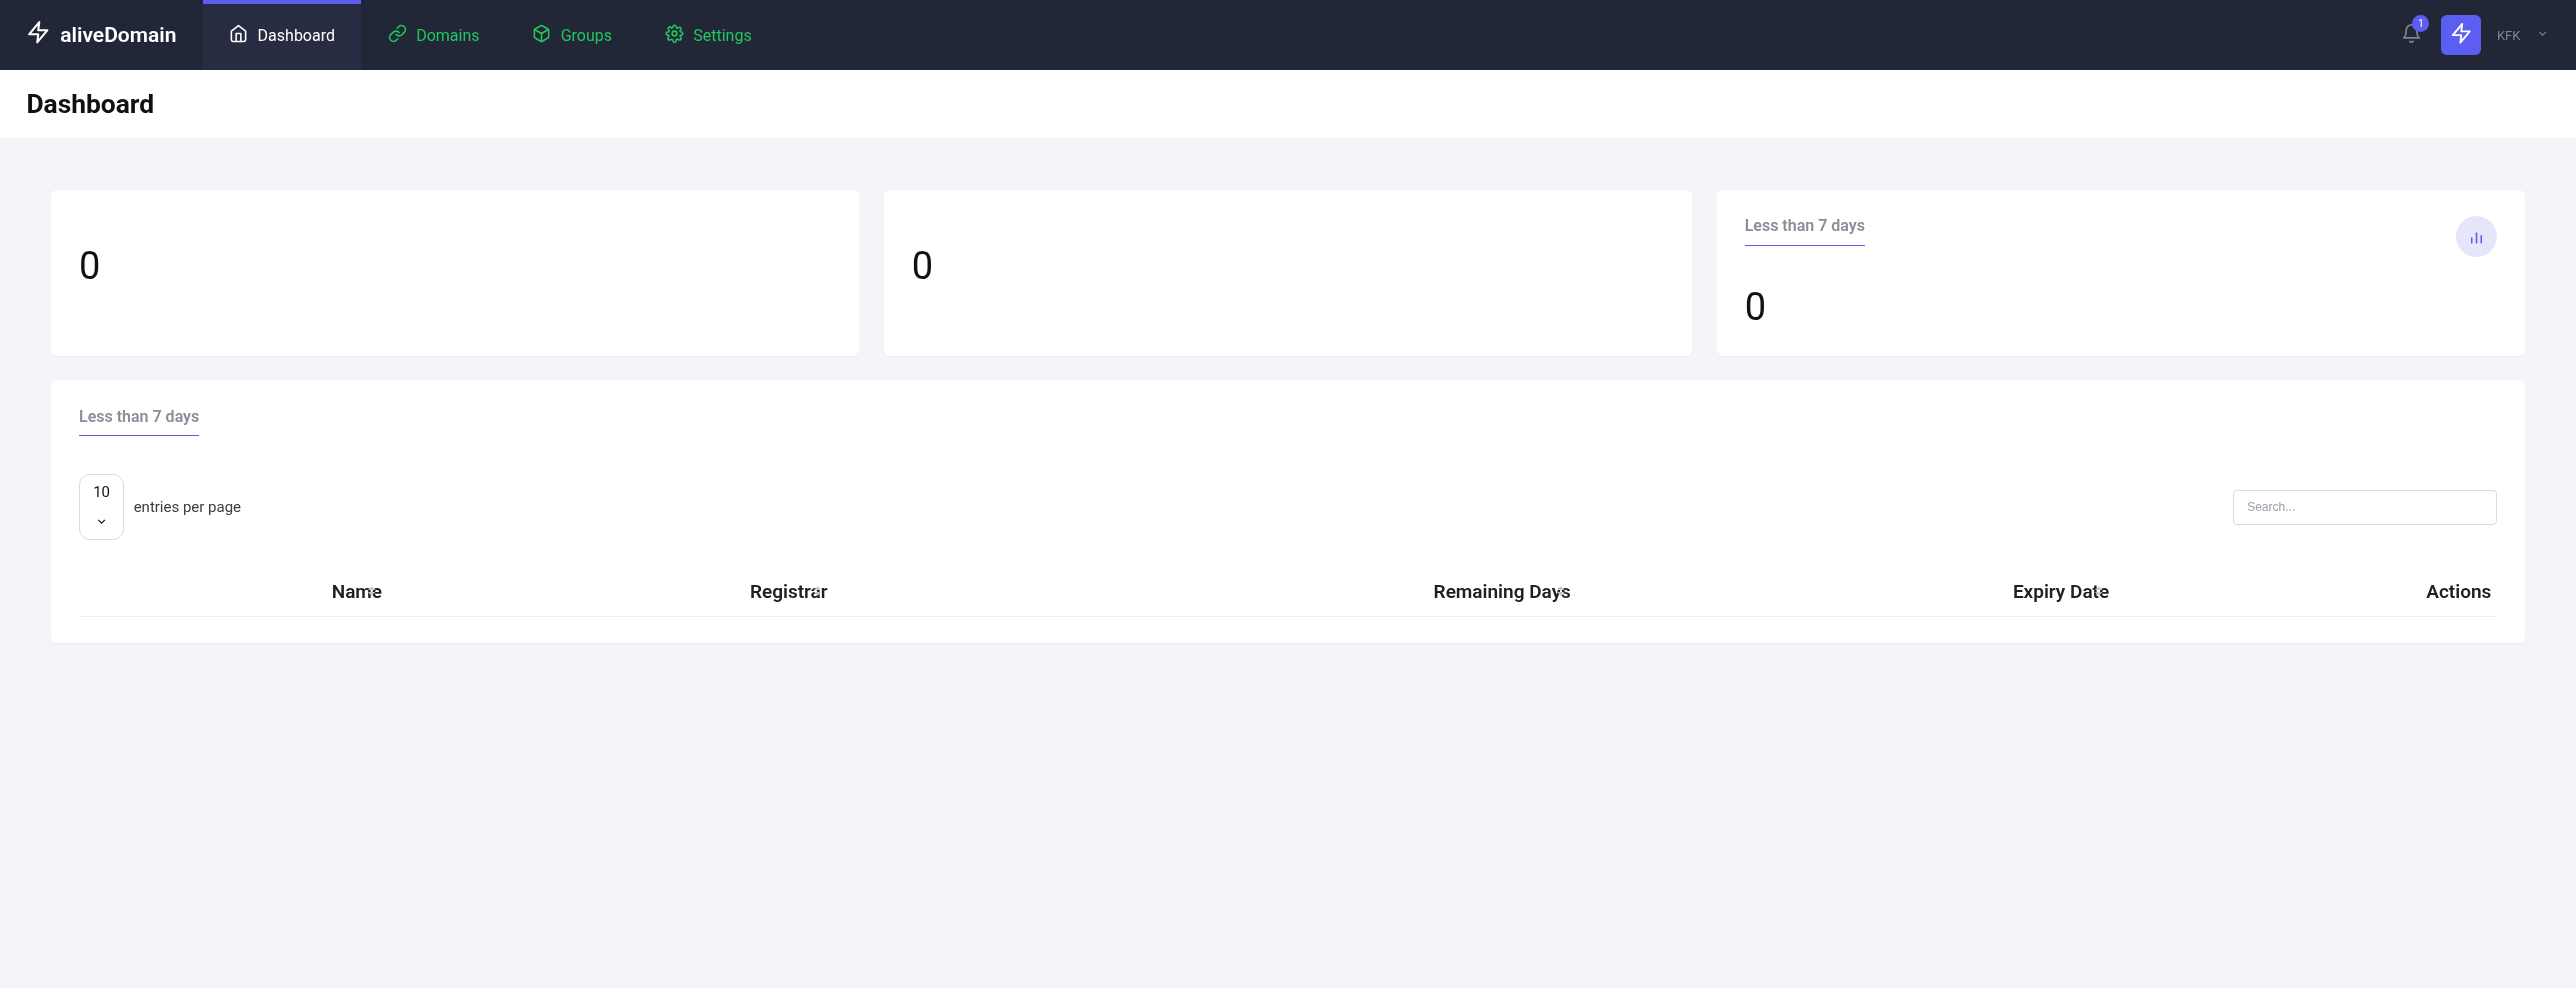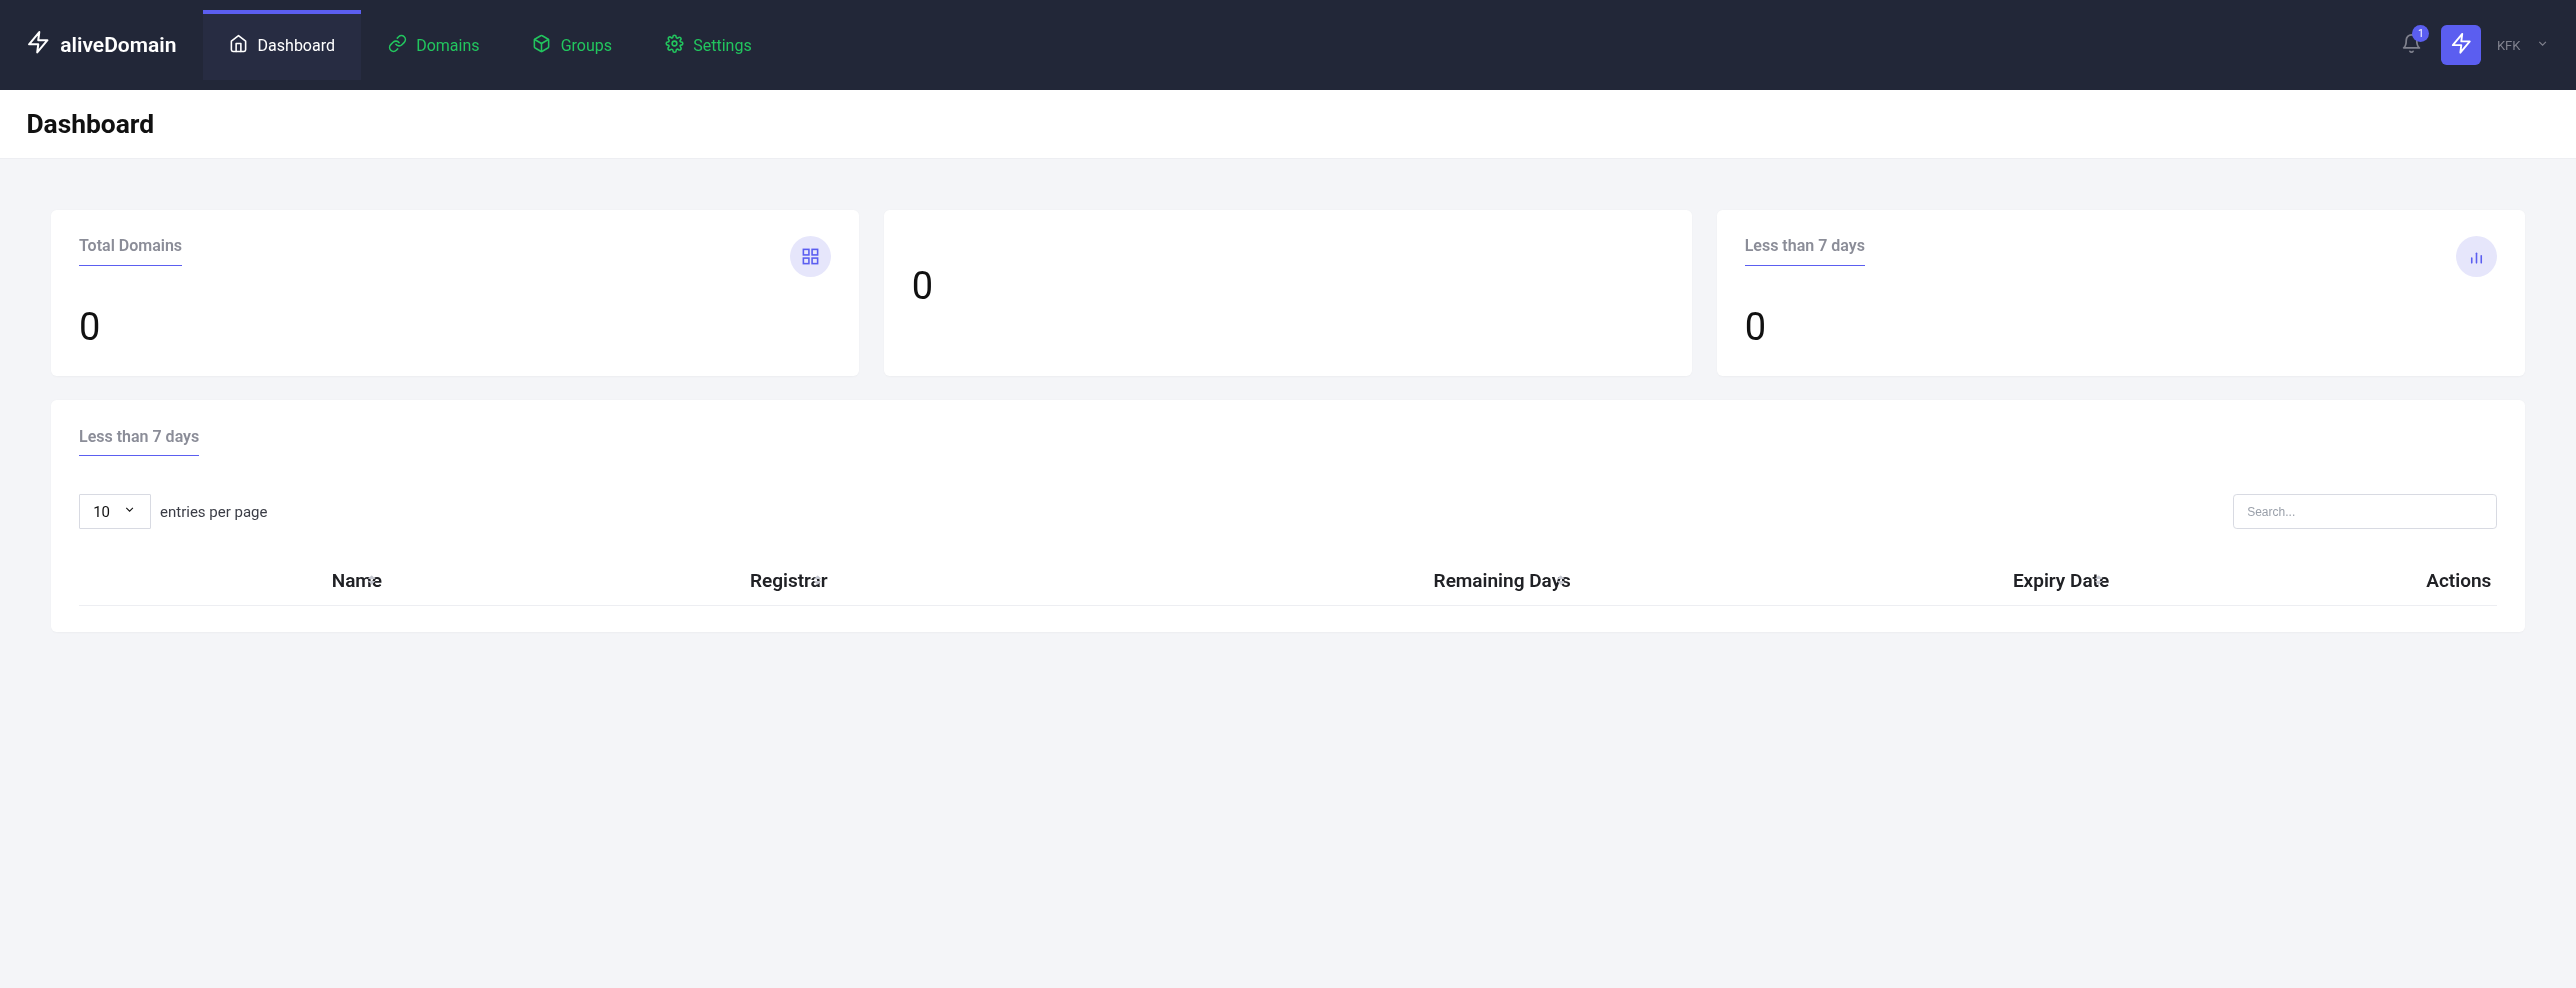--- a/index.html
+++ b/index.html
@@ -1,19 +1,19 @@
 <!DOCTYPE html>
 <html style="font-size:15px"><head>
 <meta charset="utf-8">
 <style>
 * { box-sizing: border-box; margin: 0; padding: 0; }
 body { font-family: -apple-system, BlinkMacSystemFont, "Segoe UI", Roboto, "Helvetica Neue", Arial, sans-serif; background: #f4f5f8; color: #111; }
 
 
-.topnav { background: #222738; height: 90px; display: flex; align-items: center; padding: 0 26.4px; justify-content: space-between; }
+.topnav { background: #222738; height: 70px; display: flex; align-items: center; padding: 0 26.4px; justify-content: space-between; }
 .brand { display: flex; align-items: center; gap: 9.4px; color: #fff; font-size: 21px; font-weight: 600; margin-right: 26.4px; }
 .brand svg { width: 24.5px; height: 24.5px; }
 .nav-items { display: flex; align-items: stretch; height: 70px; }
 .nav-item { display: flex; align-items: center; gap: 9.4px; padding: 0 26.4px; color: #22c55e; font-size: 16px; cursor: pointer; position: relative; }
 .nav-item.active { color: #fff; background: #272c42; }
 .nav-item.active::before { content:""; position:absolute; top:0; left:0; right:0; height:3.8px; background:#5b5ef0; }
 .nav-item svg { width: 19px; height: 19px; }
 .nav-right { margin-left: auto; display: flex; align-items: center; gap: 19px; }
 .bell-wrap { position: relative; color: #80828e; cursor: pointer; }
 .bell-wrap svg { width: 21px; height: 21px; }
@@ -34,21 +34,21 @@
 .card-top { display:flex; justify-content:space-between; align-items:flex-start; }
 .card-title { font-size:16px; font-weight:600; color:#8b8d98; padding-bottom:9.4px; border-bottom:1.9px solid #5b5ef0; display:inline-block; }
 .card-icon { width:41px; height:41px; background:#e6e6fb; border-radius:50%; display:flex; align-items:center; justify-content:center; color:#5b5ef0; }
 .card-icon svg { width:19px; height:19px; }
 .card-value { font-size:38px; font-weight:400; color:#111; margin-top:28px; }
 
 .panel { background:#fff; border-radius:5.7px; padding:26.4px 28px; margin-top:24.5px; box-shadow: 0 0.9px 1.9px rgba(0,0,0,0.03); }
 .panel-title { font-size:16px; font-weight:600; color:#8b8d98; padding-bottom:9.4px; border-bottom:1.9px solid #5b5ef0; display:inline-block; }
 .table-controls { display:flex; justify-content:space-between; align-items:center; margin-top:38px; }
 .entries { display:flex; align-items:center; gap:9.4px; color:#3b3d46; font-size:15px; }
-.entries-select { border:0.9px solid #d8dae2; border-radius:1px; padding:7.5px 13.2px; display:flex; align-items:center; gap:13.2px; cursor:pointer; font-size:15px; color:#111; }
+.entries-select { border:0.9px solid #d8dae2; border-radius:11px; padding:7.5px 13.2px; display:flex; align-items:center; gap:13.2px; cursor:pointer; font-size:15px; color:#111;flex-direction:column; }
 .entries-select svg { width:13.2px; height:13.2px; }
 .search-input { border:0.9px solid #d8dae2; border-radius:3.8px; padding:9.4px 13.2px; font-size:12px; width:264px; color:#333; }
 .search-input::placeholder { color:#9aa0aa; }
 
 .tbl { width:100%; margin-top:26.4px; border-collapse:collapse; }
 .tbl th { text-align:right; font-size:19px; font-weight:600; color:#202125; padding:13.2px 5.7px; border-bottom:0.9px solid #edeef2; position:relative; }
 .sort-icon { position:absolute; right:11.3px; top:50%; transform:translateY(-50%); color:#c6c8d0; }
 .sort-icon svg { width:9.4px; height:9.4px; display:block; }
 </style>
 </head>
@@ -133,31 +133,20 @@
 </div>
 
 <div class="page-header">
   <h1>Dashboard</h1>
 </div>
 
 <div class="content">
   <div class="cards">
 
     <div class="card">
-      <div class="card-top">
-        <span class="card-title">Total Domains</span>
-        <div class="card-icon">
-          <svg viewBox="0 0 24 24" fill="none" stroke="currentColor" stroke-width="2">
-              <rect x="3" y="3" width="7" height="7"></rect>
-              <rect x="14" y="3" width="7" height="7"></rect>
-              <rect x="14" y="14" width="7" height="7"></rect>
-              <rect x="3" y="14" width="7" height="7"></rect>
-            </svg>
-        </div>
-      </div>
       <div class="card-value">0</div>
     </div>
 
     <div class="card">
       <div class="card-value">0</div>
     </div>
 
     <div class="card">
       <div class="card-top">
         <span class="card-title">Less than 7 days</span>

